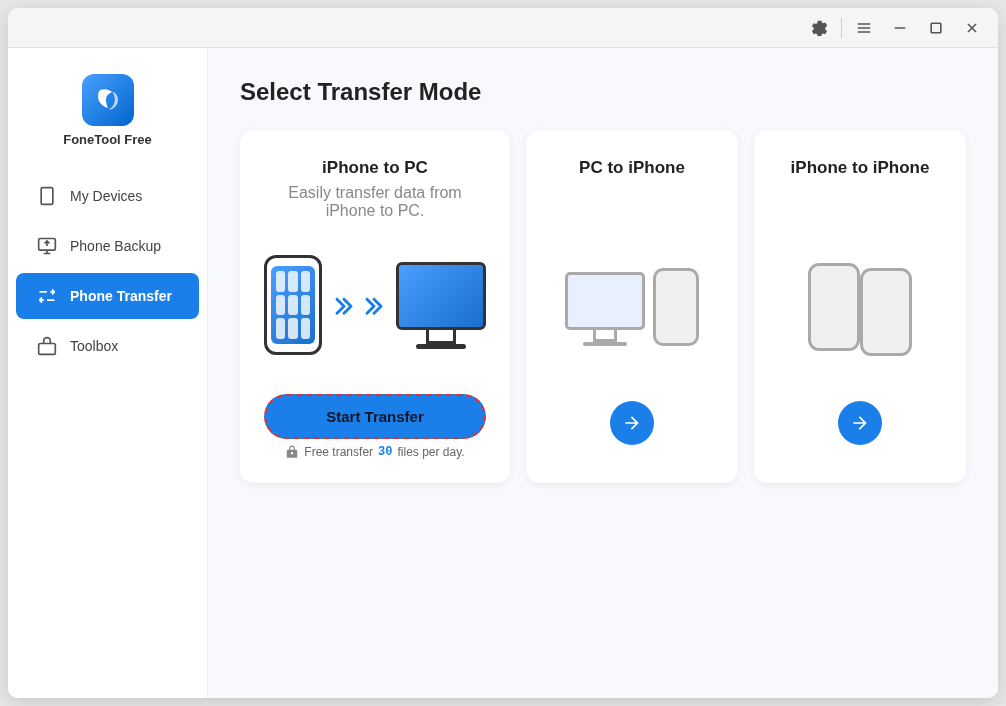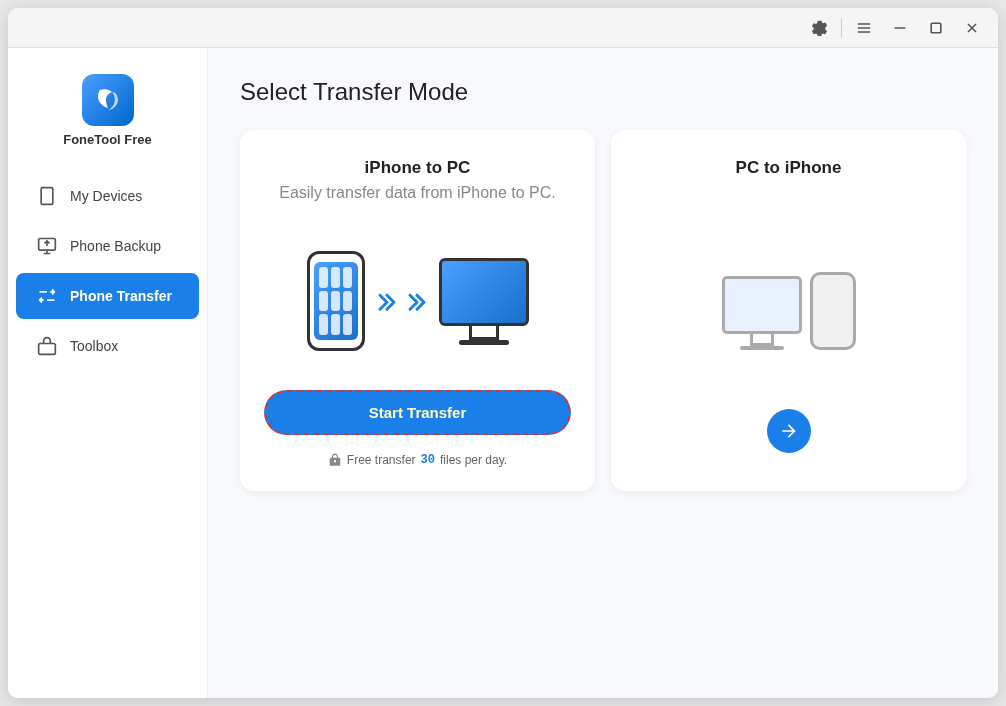--- a/index.html
+++ b/index.html
@@ -128,21 +128,21 @@
     }
     
     .content {
       flex: 1;
       background: #f8f9fc;
       padding: 30px 32px;
       overflow-y: auto;
     }
     .page-title {
       font-size: 24px;
-      font-weight: 400;
+      font-weight: 700;
       color: #222;
       margin-bottom: 24px;
     }
     .cards-row {
       display: flex;
       gap: 16px;
       align-items: stretch;
     }
     
     .transfer-card {
@@ -291,28 +291,28 @@
       background: #f0f0f0;
     }
     .phone-outline.offset {
       margin-left: -10px;
       margin-top: 10px;
     }
     .start-transfer-btn {
       width: 100%;
       padding: 12px 0;
       background: #1a7fe8;
-      color: #fef9c3;
+      color: #0f172a;
       border: 2px dashed #e03030;
       border-radius: 24px;
       font-size: 15px;
       font-weight: 600;
       cursor: pointer;
       outline: none;
-      margin-bottom: 18px;
+      margin-bottom: 6px;
       transition: background 0.2s;
     }
     .arrow-btn {
       width: 44px;
       height: 44px;
       background: #1a7fe8;
       border: none;
       border-radius: 50%;
       cursor: pointer;
       display: flex;
@@ -514,17 +514,34 @@
           </div>
           <div class="card-bottom">
             <button class="arrow-btn">
               <svg viewBox="0 0 24 24" fill="white">
                 <path d="M12 4l-1.41 1.41L16.17 11H4v2h12.17l-5.58 5.59L12 20l8-8z"></path>
               </svg>
             </button>
           </div>
         </div>
 
+        <div class="transfer-card">
+          <div class="card-title">iPhone to iPhone</div>
+          <div class="card-desc">&nbsp;</div>
+          <div class="card-illustration">
+            <div class="iphone-iphone-illus">
+              <div class="phone-outline"></div>
+              <div class="phone-outline offset"></div>
+            </div>
+          </div>
+          <div class="card-bottom">
+            <button class="arrow-btn">
+              <svg viewBox="0 0 24 24" fill="white">
+                <path d="M12 4l-1.41 1.41L16.17 11H4v2h12.17l-5.58 5.59L12 20l8-8z"></path>
+              </svg>
+            </button>
+          </div>
+        </div>
 
       </div>
     </div>
   </div>
 </div>
 
 </body></html>

